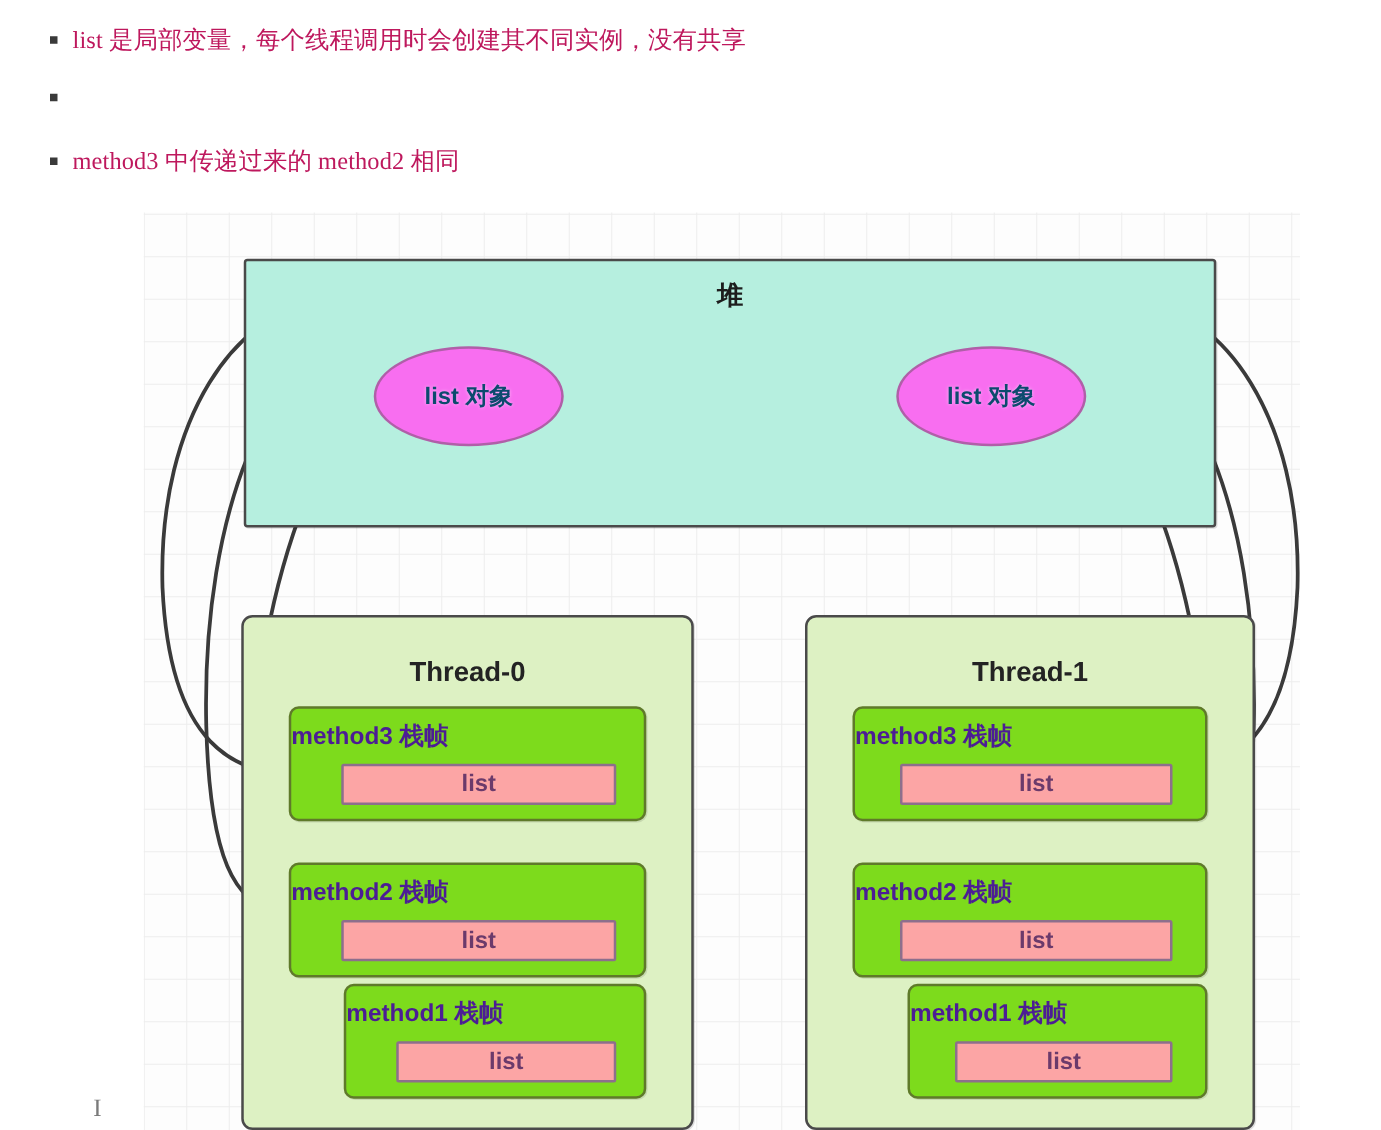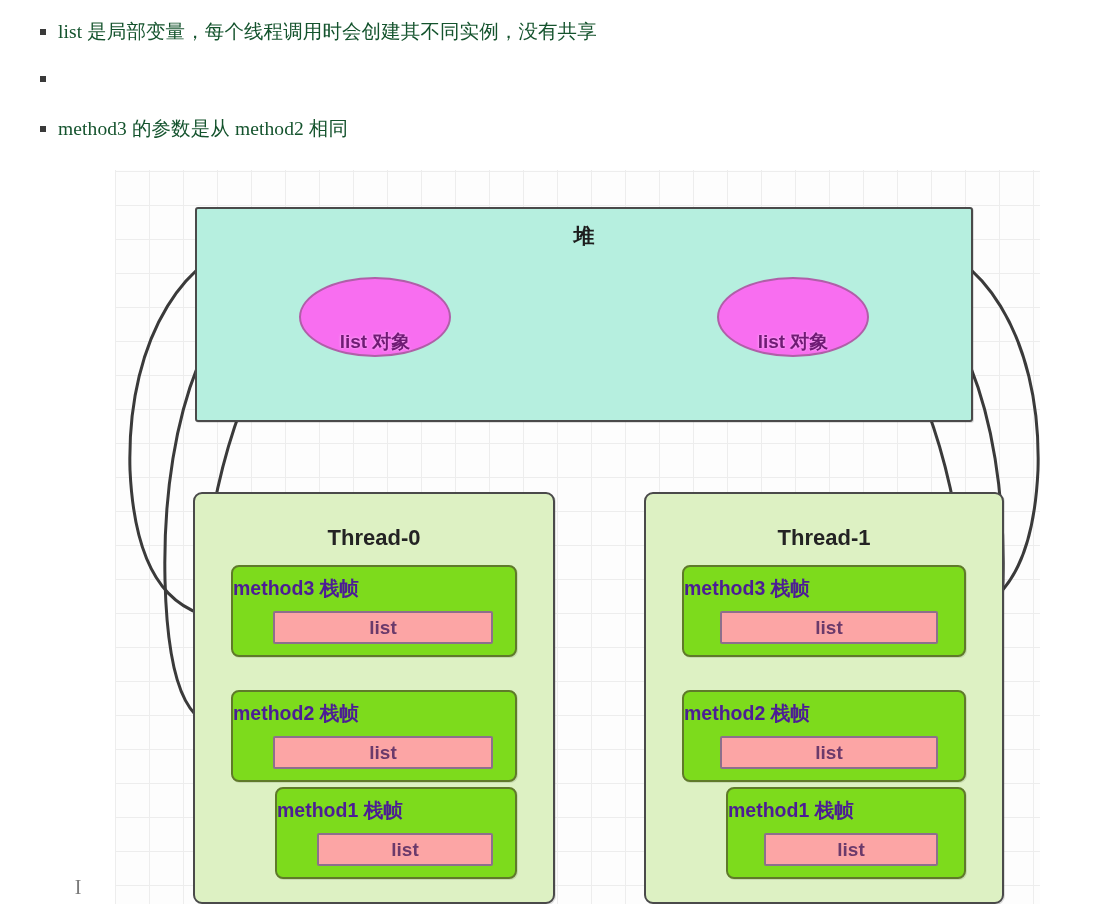--- a/index.html
+++ b/index.html
@@ -10,21 +10,21 @@
     font-family:"Liberation Sans","DejaVu Sans",sans-serif;
     overflow:hidden;position:relative;
   }
   #root{position:relative;width:1105px;height:904px;}
 
   
   .notes{position:absolute;left:0;top:0;width:1105px;height:160px;}
   .note{
     position:absolute;left:40px;
     font-family:"Liberation Serif","DejaVu Serif",serif;
-    font-size:19.5px;color:#14532d;white-space:nowrap;
+    font-size:19.5px;color:#be185d;white-space:nowrap;
     letter-spacing:.1px;
   }
   .note .bullet{
     display:inline-block;width:6px;height:6px;background:#3a3a3a;
     vertical-align:middle;margin-right:12px;margin-bottom:3px;
   }
   .note-0{top:18px;}
   .note-1{top:68px;}
   .note-2{top:115px;}
 
@@ -53,22 +53,22 @@
   }
   .heap-label{
     position:absolute;left:0;right:0;top:13px;text-align:center;
     font-size:21px;font-weight:700;color:#1d1d1d;
   }
 
   
   .obj{
     position:absolute;width:152px;height:80px;border-radius:50%;
     background:#f86ef0;border:2px solid #b05fa8;
-    display:flex;align-items:flex-end;justify-content:center;
-    color:#701a75;font-size:19px;font-weight:700;
+    display:flex;align-items:center;justify-content:center;
+    color:#0c4a6e;font-size:19px;font-weight:700;
     text-shadow:0 0 3px rgba(255,255,255,.55);
     box-sizing:border-box;
   }
   .obj-left{left:299px;top:277px;}
   .obj-right{left:717px;top:277px;}
 
   
   .thread{
     position:absolute;top:492px;height:412px;
     background:#ddf1c3;border:2.5px solid #4a4a4a;border-radius:9px;
@@ -113,21 +113,21 @@
   }
 </style>
 </head>
 <body>
 
 <div id="root">
 
   <div class="notes">
     <div class="note note-0"><span class="bullet"></span><span>list 是局部变量，每个线程调用时会创建其不同实例，没有共享</span></div>
     <div class="note note-1"><span class="bullet"></span></div>
-    <div class="note note-2"><span class="bullet"></span><span>method3 的参数是从 method2 相同</span></div>
+    <div class="note note-2"><span class="bullet"></span><span>method3 中传递过来的 method2 相同</span></div>
   </div>
 
   <div class="canvas"></div>
 
   <div class="diagram">
 
     <svg class="arrows" viewBox="0 0 1105 904" width="1105" height="904">
       <defs>
         <marker id="ah" markerWidth="9" markerHeight="9" refX="7.6" refY="4.5" orient="auto" markerUnits="strokeWidth">
           <path d="M0.5,0.9 L8.4,4.5 L0.5,8.1 L2.6,4.5 Z" fill="#3a3a3a"></path>

